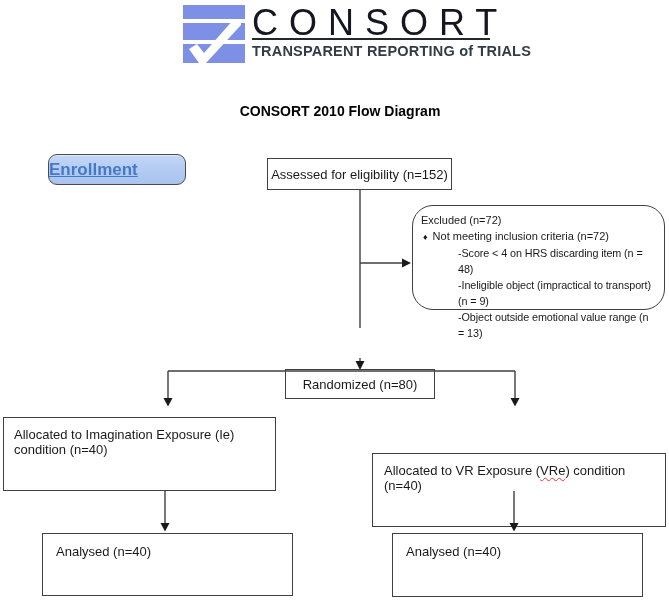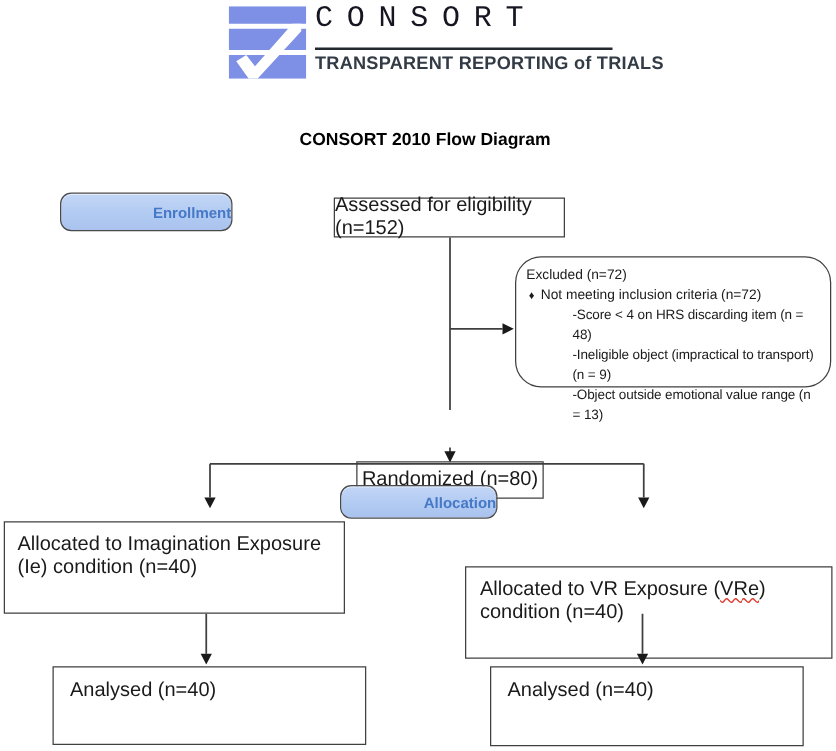--- a/index.html
+++ b/index.html
@@ -4,57 +4,58 @@
 <style>
   html,body{margin:0;padding:0;background:#ffffff;}
   #canvas{
     position:relative;width:669px;height:601px;background:#ffffff;
     font-family:"Liberation Sans", sans-serif;color:#1a1a1a;overflow:hidden;
   }
   
   .logo-icon{position:absolute;left:183px;top:5px;width:62px;height:58px;}
   .logo-wordmark{
     position:absolute;left:252px;top:2px;width:246px;height:36px;
-    font-family:Liberation Mono, monospace;font-size:24px;letter-spacing:11px;
+    font-family:Liberation Sans, sans-serif;font-size:36px;letter-spacing:11px;
     color:#161622;white-space:nowrap;
   }
   .logo-rule{position:absolute;left:252px;top:38px;width:238px;height:2px;background:#23282e;}
   .logo-tagline{
     position:absolute;left:252px;top:43px;width:260px;
     font-size:14.5px;font-weight:bold;color:#333c46;white-space:nowrap;letter-spacing:0.2px;
   }
   
   .diagram-title{
     position:absolute;left:0;top:103px;width:680px;text-align:center;
     font-size:14px;font-weight:bold;color:#000;
   }
   
-  .node{position:absolute;background:#fff;border:1.2px solid #404040;box-sizing:border-box;font-size:16px;}
+  .node{position:absolute;background:#fff;border:1.2px solid #404040;box-sizing:border-box;font-size:13px;}
   .node.centered{display:flex;align-items:center;justify-content:center;}
   #assessed-box{left:267px;top:158px;width:185px;height:32px;}
   #excluded-box{left:412px;top:205px;width:253px;height:105px;padding:6px 7px 0 8px;font-size:11px;line-height:16px;border-radius:21px;}
   #randomized-box{left:285px;top:328px;width:150px;height:30px;margin-top:41px;}
   #alloc-left-box{left:3px;top:417px;width:273px;height:74px;padding:9px 4px 0 10px;}
   #alloc-right-box{left:372px;top:417px;width:294px;height:74px;padding:9px 4px 0 11px;margin-top:36px;}
   #analysed-left-box{left:42px;top:533px;width:251px;height:63px;padding:10px 4px 0 13px;}
   #analysed-right-box{left:392px;top:533px;width:251px;height:64px;padding:10px 4px 0 13px;}
   .excl-reason{font-size:10.8px;letter-spacing:-0.1px;margin-left:37px;}
   .excl-bullet-glyph{font-size:9px;padding:0 5px 0 2px;}
   .squiggle{
     text-decoration-line:underline;text-decoration-style:wavy;
     text-decoration-color:#e03c31;text-decoration-thickness:1px;text-underline-offset:2px;
   }
   
   .stage-pill{
     position:absolute;z-index:2;box-sizing:border-box;
     background:linear-gradient(180deg,#c3d6f6 0%,#b2cbf2 55%,#a9c3ee 100%);
     border:1.4px solid #4a4a4a;border-radius:9px;
-    display:flex;align-items:center;justify-content:flex-end;
-    font-size:12px;font-weight:bold;color:#4678c8;
+    display:flex;align-items:center;justify-content:flex-start;
+    font-size:17px;font-weight:bold;color:#4678c8;
     box-shadow:inset 0 1px 0 rgba(255,255,255,.5);
+    text-decoration:underline;
   }
   #enrollment-pill{left:48px;top:154px;width:138px;height:31px;}
   #allocation-pill{left:272px;top:388px;width:126px;height:27px;}
   #analysis-pill{left:278px;top:513px;width:122px;height:26px;}
   
   #connectors{position:absolute;left:0;top:0;width:669px;height:601px;z-index:1;}
 </style>
 </head>
 <body>
 
@@ -89,23 +90,20 @@
       <polygon points="163.5,398 172.5,398 168,406.5"></polygon>
       <polygon points="510.5,398 519.5,398 515,406.5"></polygon>
       <polygon points="160.5,523 169.5,523 165,531.5"></polygon>
       <polygon points="509.5,523 518.5,523 514,531.5"></polygon>
     </g>
   </svg>
 
   <div class="stage-pill" id="enrollment-pill">
     <span>Enrollment</span>
   </div>
-  <div class="stage-pill" id="allocation-pill">
-    <span>Allocation</span>
-  </div>
 
   <div class="node centered" id="assessed-box">
     <span>Assessed for eligibility (n=152)</span>
   </div>
 
   <div class="node" id="excluded-box">
     <div>Excluded (n=72)</div>
     <div>
       <span class="excl-bullet-glyph">♦</span><span>Not meeting inclusion criteria (n=72)</span>
     </div>

